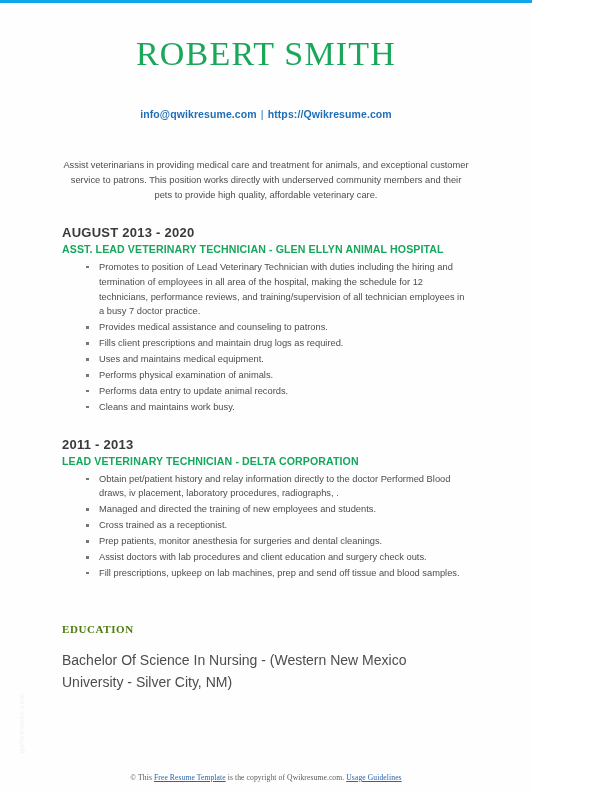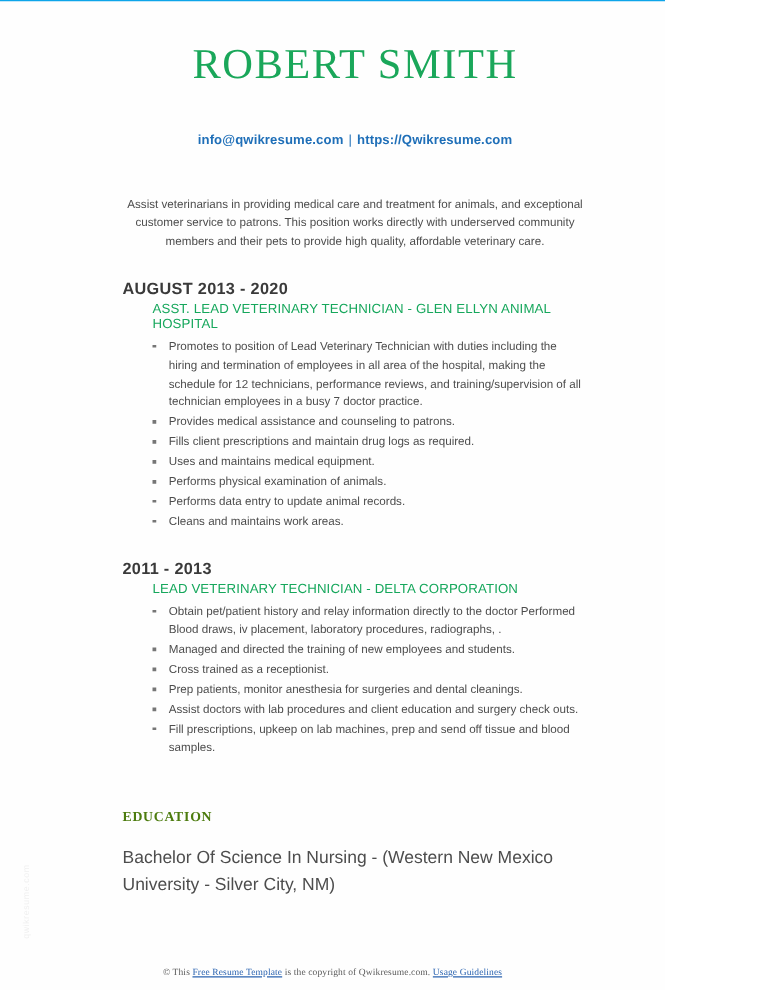--- a/index.html
+++ b/index.html
@@ -12,23 +12,22 @@
     background: #ffffff;
     font-family: "Liberation Sans", sans-serif;
     -webkit-font-smoothing: antialiased;
     overflow: hidden;
   }
   .page {
     position: relative;
     width: 532px;
     height: 792px;
     box-sizing: border-box;
-    border-top: 1px solid #0ea5e9;
+    border-top: 3px solid #0ea5e9;
     background: #fefefe;
-    padding-left: 36px;
   }
 
   
   .watermark {
     position: absolute;
     left: 18px;
     top: 640px;
     width: 14px;
     height: 110px;
     writing-mode: vertical-rl;
@@ -95,26 +94,25 @@
   }
   .job-dates {
     font-size: 13px;
     font-weight: bold;
     color: #3a3a3a;
     letter-spacing: 0.25px;
     text-transform: uppercase;
   }
   .job-heading {
     font-size: 10.6px;
-    font-weight: normal;
+    font-weight: bold;
     color: #16a75c;
     letter-spacing: 0.1px;
     margin-top: 3px;
     text-transform: uppercase;
-    margin-left: 24px;
   }
   ul.bullets {
     list-style: none;
     margin: 5px 0 0 0;
     padding: 0 0 0 22px;
   }
   ul.bullets li {
     position: relative;
     font-size: 9.3px;
     line-height: 1.6;
@@ -191,21 +189,21 @@
     <div class="section">
       <div class="job-dates">AUGUST 2013 - 2020</div>
       <div class="job-heading">ASST. LEAD VETERINARY TECHNICIAN - GLEN ELLYN ANIMAL HOSPITAL</div>
       <ul class="bullets">
         <li>Promotes to position of Lead Veterinary Technician with duties including the hiring and termination of employees in all area of the hospital, making the schedule for 12 technicians, performance reviews, and training/supervision of all technician employees in a busy 7 doctor practice.</li>
         <li>Provides medical assistance and counseling to patrons.</li>
         <li>Fills client prescriptions and maintain drug logs as required.</li>
         <li>Uses and maintains medical equipment.</li>
         <li>Performs physical examination of animals.</li>
         <li>Performs data entry to update animal records.</li>
-        <li>Cleans and maintains work areas.</li>
+        <li>Cleans and maintains work busy.</li>
       </ul>
     </div>
 
     <div class="section">
       <div class="job-dates">2011 - 2013</div>
       <div class="job-heading">LEAD VETERINARY TECHNICIAN - DELTA CORPORATION</div>
       <ul class="bullets">
         <li>Obtain pet/patient history and relay information directly to the doctor Performed Blood draws, iv placement, laboratory procedures, radiographs, .</li>
         <li>Managed and directed the training of new employees and students.</li>
         <li>Cross trained as a receptionist.</li>

